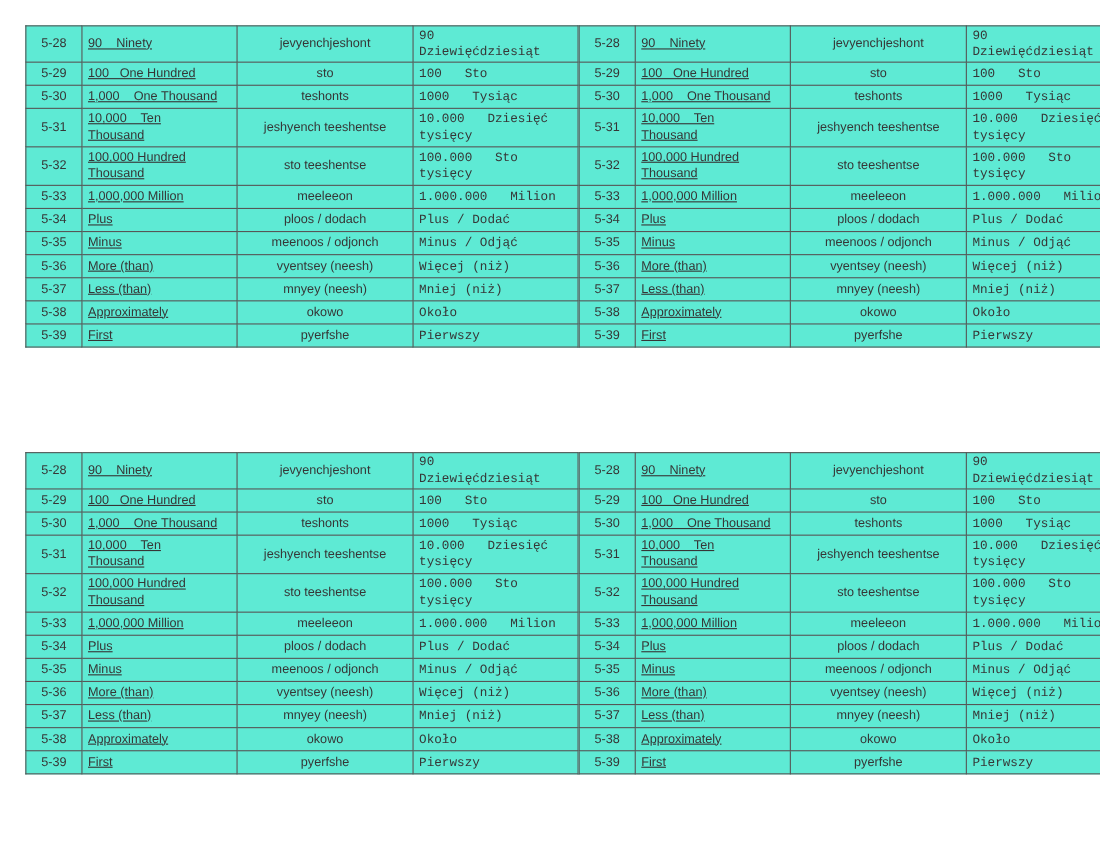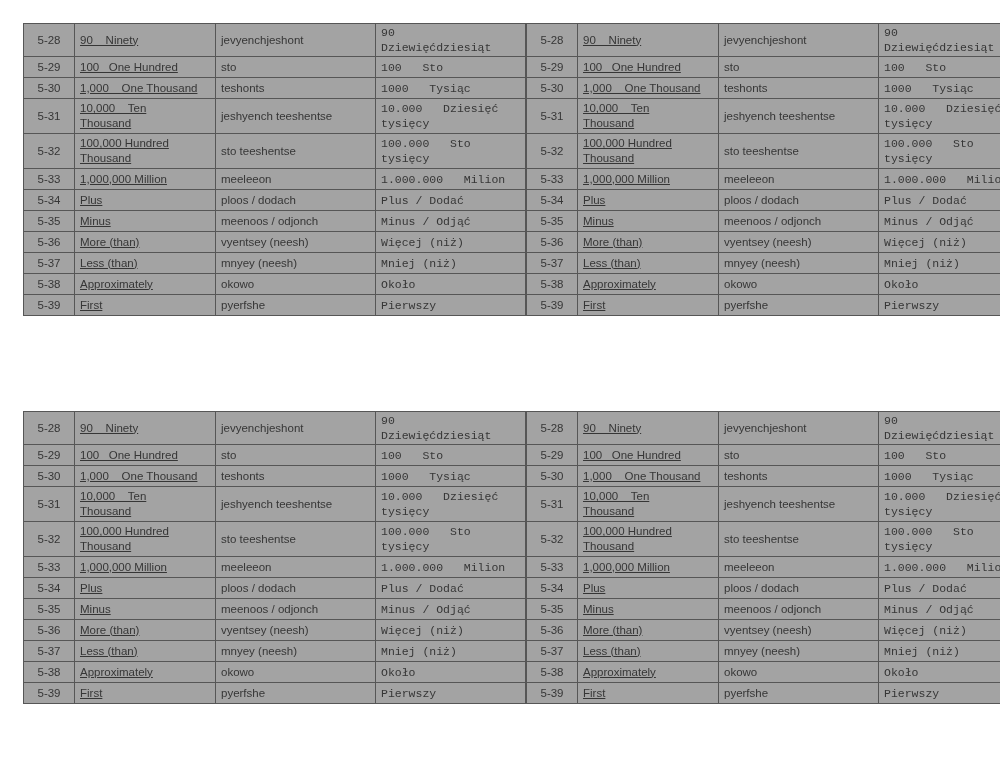--- a/index.html
+++ b/index.html
@@ -12,21 +12,21 @@
     background: #ffffff;
     position: relative;
     font-family: "Liberation Sans", sans-serif;
     overflow: hidden;
   }
   table.vocab {
     position: absolute;
     border-collapse: collapse;
     table-layout: fixed;
     width: 458px;
-    background: #a3a3a3;
+    background: #5eead4;
   }
   .pos-top-left     { left: 23px;  top: 23px;  }
   .pos-top-right    { left: 526px; top: 23px;  }
   .pos-bottom-left  { left: 23px;  top: 411px; }
   .pos-bottom-right { left: 526px; top: 411px; }
 
   table.vocab td {
     border: 1px solid #565656;
     color: #363636;
     font-size: 11.5px;
@@ -36,21 +36,21 @@
     white-space: pre-wrap;
     overflow: hidden;
   }
   table.vocab tr { height: 21px; }
   
   table.vocab tr:nth-child(4),
   table.vocab tr:nth-child(5) { height: 35px; }
 
   td.col-id       { width: 40px;  text-align: center; padding: 1px 2px; }
   td.col-english  { width: 130px; text-decoration: underline; }
-  td.col-phonetic { width: 149px; }
+  td.col-phonetic { width: 149px; text-align: center; }
   td.col-polish   { width: 139px; font-family: Liberation Mono, monospace; }
 </style>
 </head>
 <body>
 
 <table class="vocab pos-top-left">
   <tbody>
       <tr>
         <td class="col-id">5-28</td>
         <td class="col-english">90    Ninety</td>

